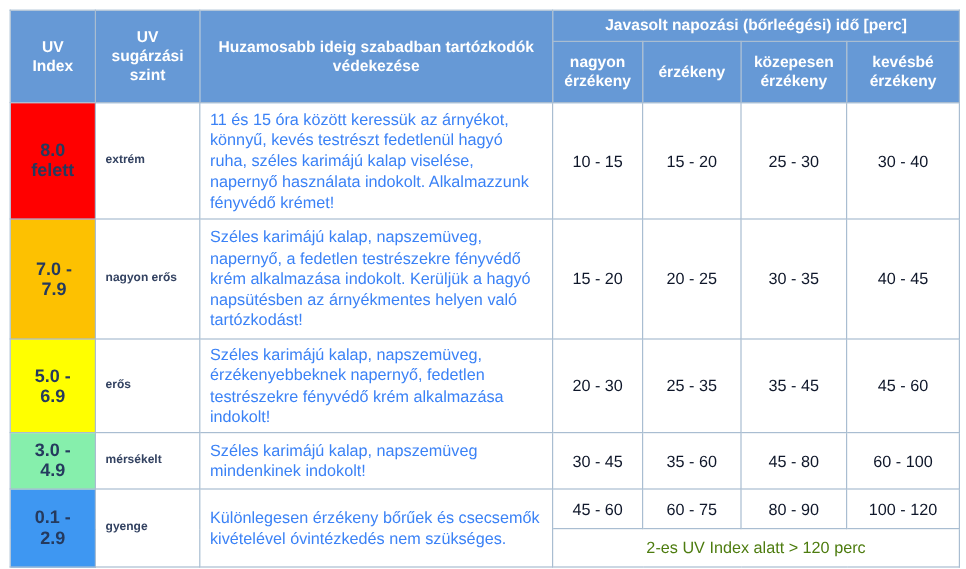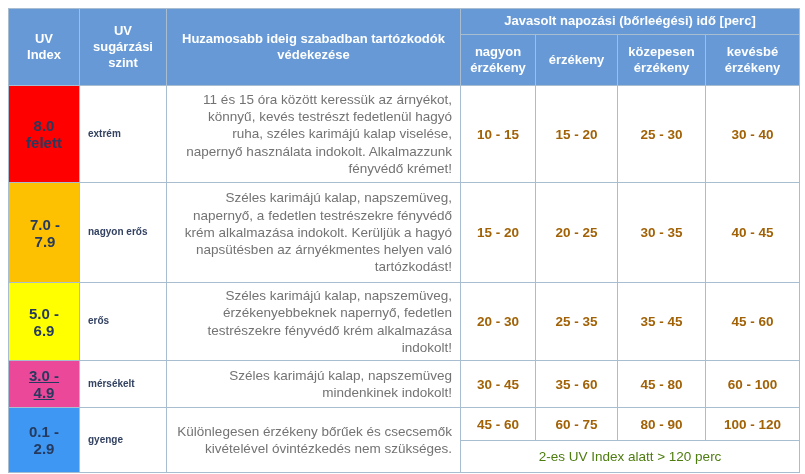--- a/index.html
+++ b/index.html
@@ -43,33 +43,32 @@
   }
   td.lvl {
     color: #334261;
     font-weight: bold;
     font-size: 10px;
     text-align: left;
     padding-left: 10px;
     line-height: 1.25;
   }
   td.advice {
-    color: #737373;
+    color: #3b82f6;
     font-size: 13.5px;
-    text-align: right;
+    text-align: left;
     padding-left: 10px;
     padding-right: 6px;
     line-height: 1.28;
     margin-top: 13px;
   }
   td.time {
-    color: #a16207;
+    color: #0f172a;
     font-size: 13.5px;
     text-align: center;
-    font-weight: bold;
   }
   td.footer-note {
     color: #4d7c0f;
     font-size: 13.5px;
     text-align: center;
   }
   tr.hdr-row-1 { height: 26px; }
   tr.hdr-row-2 { height: 51px; }
   tr.row-0 { height: 97px; }
   tr.row-1 { height: 100px; }
@@ -130,21 +129,21 @@
         <td class="idx" style="background-color: rgb(255, 255, 0);">5.0 - 6.9</td>
         <td class="lvl">erős</td>
         <td class="advice">Széles karimájú kalap, napszemüveg, érzékenyebbeknek napernyő, fedetlen testrészekre fényvédő krém alkalmazása indokolt!</td>
         <td class="time">20 - 30</td>
         <td class="time">25 - 35</td>
         <td class="time">35 - 45</td>
         <td class="time">45 - 60</td>
       </tr>
 
       <tr class="row-3">
-        <td class="idx" style="background-color: #ec4899; text-decoration: underline;">3.0 - 4.9</td>
+        <td class="idx" style="background-color: #86efac;">3.0 - 4.9</td>
         <td class="lvl">mérsékelt</td>
         <td class="advice">Széles karimájú kalap, napszemüveg mindenkinek indokolt!</td>
         <td class="time">30 - 45</td>
         <td class="time">35 - 60</td>
         <td class="time">45 - 80</td>
         <td class="time">60 - 100</td>
       </tr>
 
       <tr class="row-4a">
         <td class="idx" rowspan="2" style="background-color: rgb(62, 151, 242); margin-left: 19px;">0.1 - 2.9</td>

